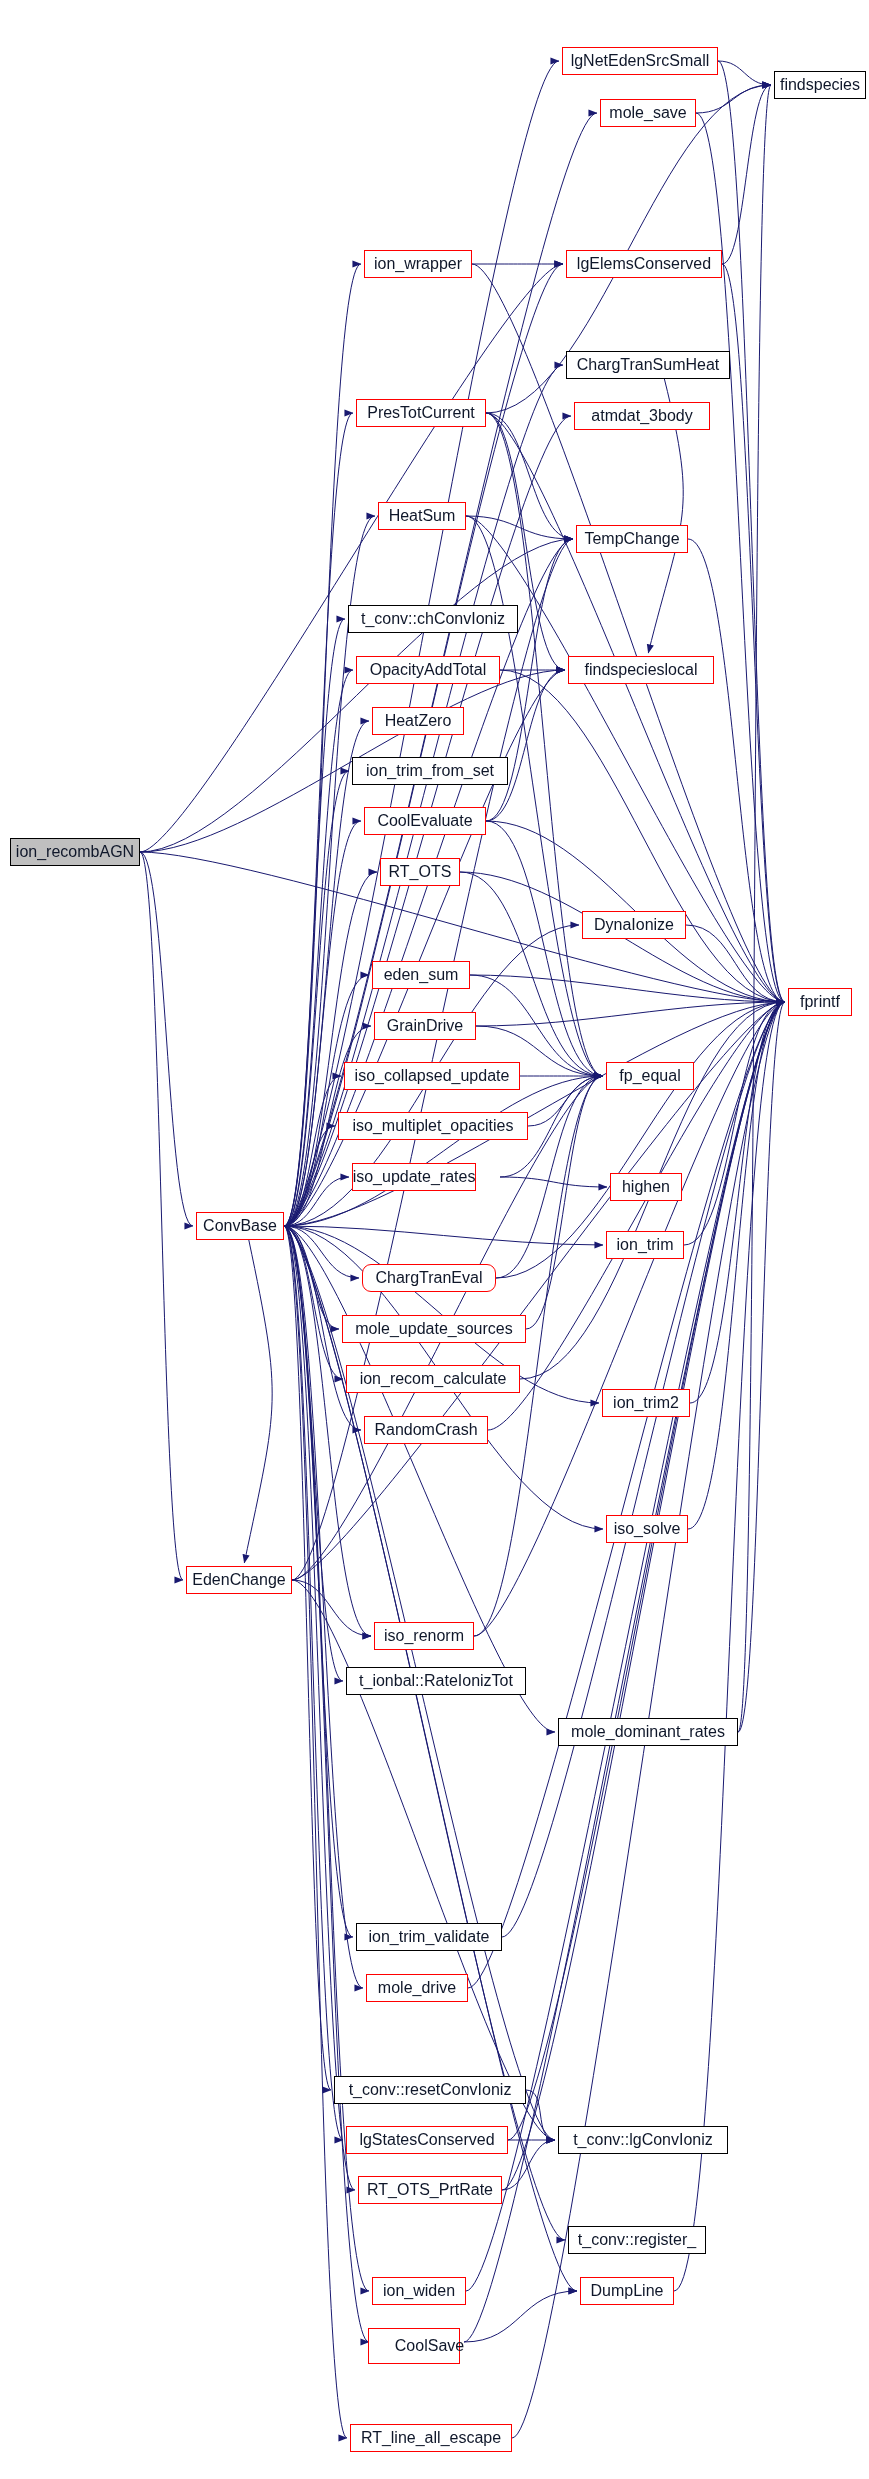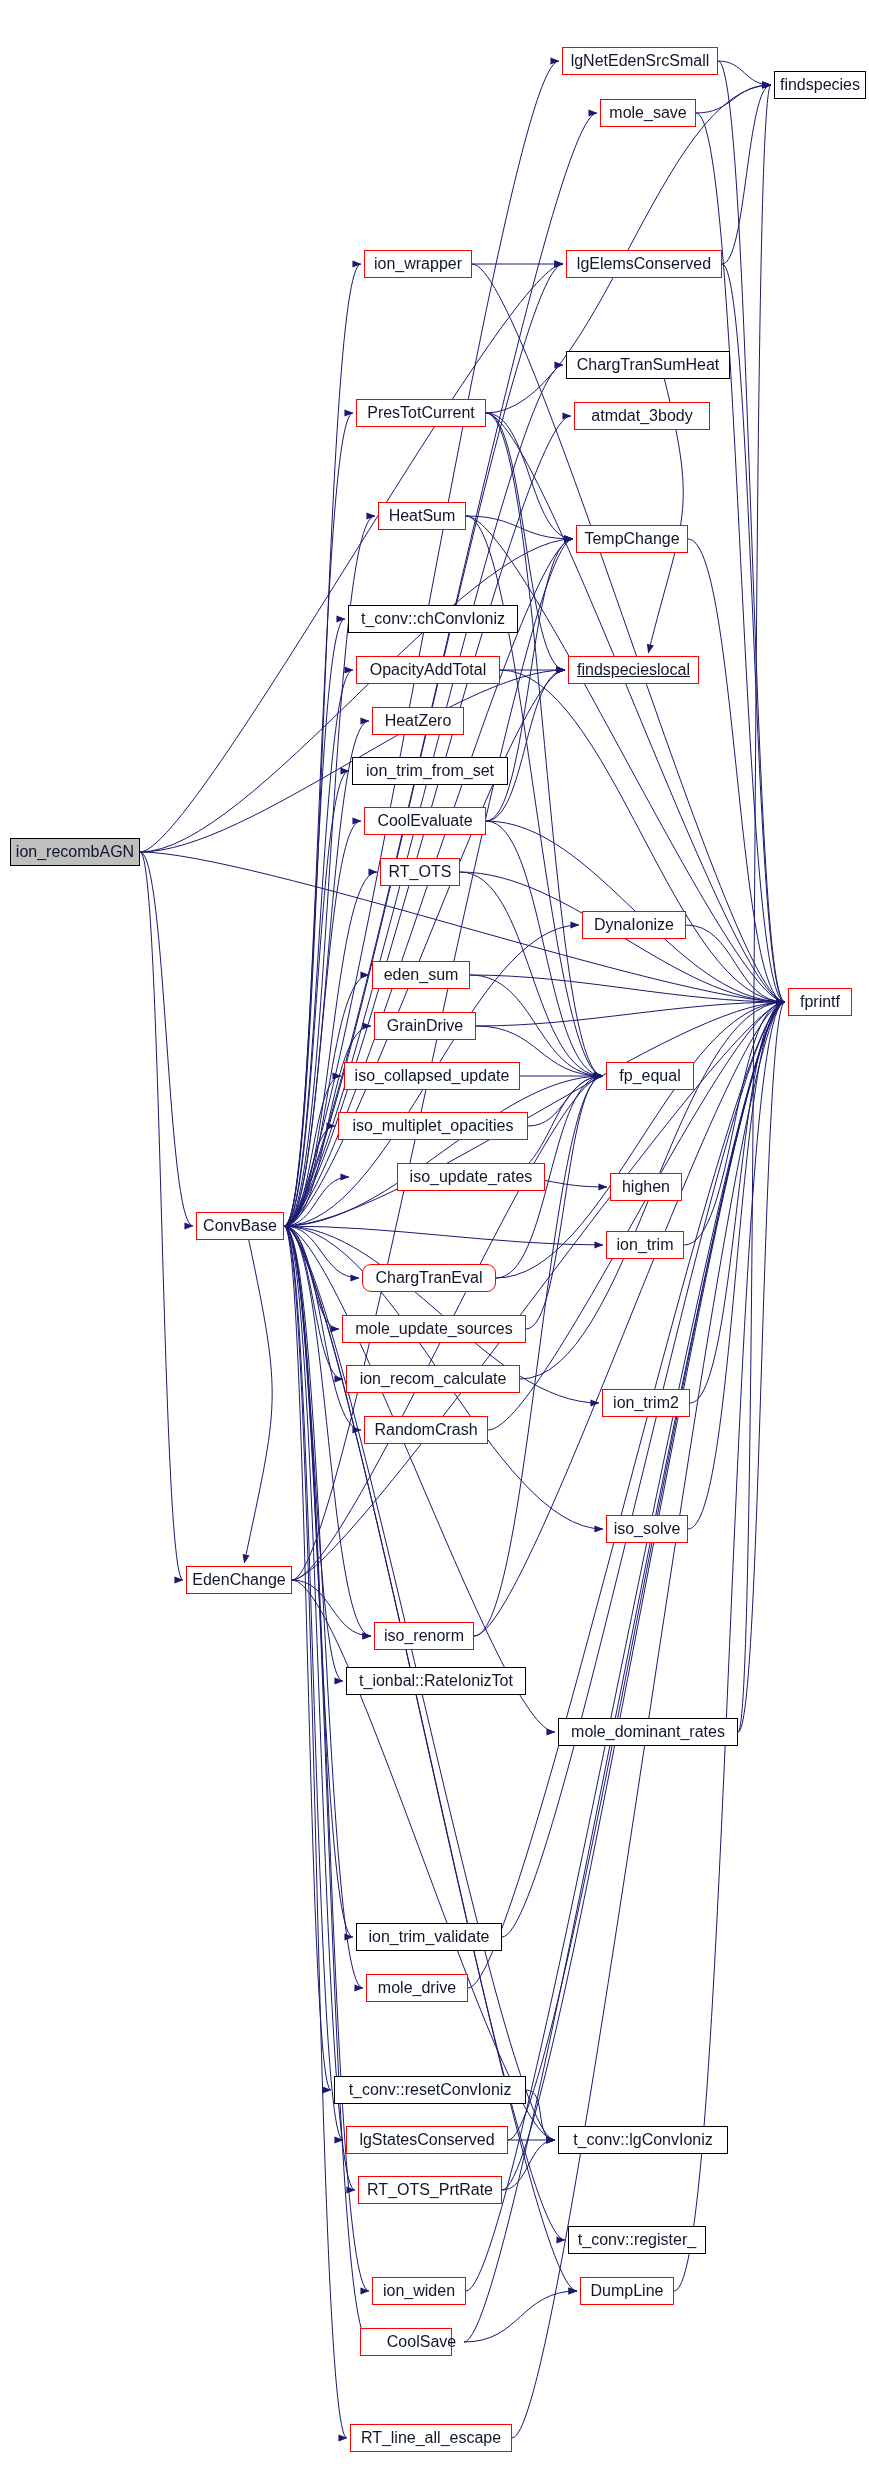--- a/index.html
+++ b/index.html
@@ -153,42 +153,42 @@
       <div class="node normal" style="left: 348px; top: 605px; width: 170px; height: 28px;">t_conv::chConvIoniz</div>
       <div class="node truncated" style="left: 356px; top: 656px; width: 144px; height: 28px;">OpacityAddTotal</div>
       <div class="node truncated" style="left: 372px; top: 707px; width: 92px; height: 28px;">HeatZero</div>
       <div class="node normal" style="left: 352px; top: 757px; width: 156px; height: 28px;">ion_trim_from_set</div>
       <div class="node truncated" style="left: 364px; top: 807px; width: 122px; height: 28px;">CoolEvaluate</div>
       <div class="node truncated" style="left: 380px; top: 858px; width: 80px; height: 28px;">RT_OTS</div>
       <div class="node truncated" style="left: 372px; top: 961px; width: 98px; height: 28px;">eden_sum</div>
       <div class="node truncated" style="left: 374px; top: 1012px; width: 102px; height: 28px;">GrainDrive</div>
       <div class="node truncated" style="left: 344px; top: 1062px; width: 176px; height: 28px;">iso_collapsed_update</div>
       <div class="node truncated" style="left: 338px; top: 1112px; width: 190px; height: 28px;">iso_multiplet_opacities</div>
-      <div class="node truncated" style="left: 352px; top: 1163px; width: 148px; height: 28px; margin-left: 45px;">iso_update_rates</div>
+      <div class="node truncated" style="left: 352px; top: 1163px; width: 124px; height: 28px;">iso_update_rates</div>
       <div class="node truncated" style="left: 362px; top: 1264px; width: 134px; height: 28px; border-radius: 9px;">ChargTranEval</div>
       <div class="node truncated" style="left: 342px; top: 1315px; width: 184px; height: 28px;">mole_update_sources</div>
       <div class="node truncated" style="left: 346px; top: 1365px; width: 174px; height: 28px;">ion_recom_calculate</div>
       <div class="node truncated" style="left: 364px; top: 1416px; width: 124px; height: 28px;">RandomCrash</div>
       <div class="node truncated" style="left: 374px; top: 1622px; width: 100px; height: 28px;">iso_renorm</div>
       <div class="node normal" style="left: 346px; top: 1667px; width: 180px; height: 28px;">t_ionbal::RateIonizTot</div>
       <div class="node normal" style="left: 356px; top: 1923px; width: 146px; height: 28px;">ion_trim_validate</div>
       <div class="node truncated" style="left: 366px; top: 1974px; width: 102px; height: 28px;">mole_drive</div>
       <div class="node normal" style="left: 334px; top: 2076px; width: 192px; height: 28px;">t_conv::resetConvIoniz</div>
       <div class="node truncated" style="left: 346px; top: 2126px; width: 162px; height: 28px;">lgStatesConserved</div>
       <div class="node truncated" style="left: 358px; top: 2176px; width: 144px; height: 28px;">RT_OTS_PrtRate</div>
       <div class="node truncated" style="left: 372px; top: 2277px; width: 94px; height: 28px;">ion_widen</div>
-      <div class="node truncated" style="left: 360px; top: 2328px; width: 92px; height: 28px; padding-left: 35px;">CoolSave</div>
+      <div class="node truncated" style="left: 368px; top: 2328px; width: 92px; height: 36px; padding-left: 35px;">CoolSave</div>
       <div class="node truncated" style="left: 350px; top: 2424px; width: 162px; height: 28px;">RT_line_all_escape</div>
       <div class="node truncated" style="left: 562px; top: 47px; width: 156px; height: 28px;">lgNetEdenSrcSmall</div>
       <div class="node truncated" style="left: 600px; top: 99px; width: 96px; height: 28px;">mole_save</div>
       <div class="node truncated" style="left: 566px; top: 250px; width: 156px; height: 28px;">lgElemsConserved</div>
       <div class="node normal" style="left: 566px; top: 351px; width: 164px; height: 28px;">ChargTranSumHeat</div>
       <div class="node truncated" style="left: 574px; top: 402px; width: 136px; height: 28px;">atmdat_3body</div>
       <div class="node truncated" style="left: 576px; top: 525px; width: 112px; height: 28px;">TempChange</div>
-      <div class="node truncated" style="left: 568px; top: 656px; width: 131px; height: 28px; text-decoration: underline;">findspecieslocal</div>
+      <div class="node truncated" style="left: 568px; top: 656px; width: 146px; height: 28px;">findspecieslocal</div>
       <div class="node truncated" style="left: 582px; top: 911px; width: 104px; height: 28px;">DynaIonize</div>
       <div class="node truncated" style="left: 606px; top: 1062px; width: 88px; height: 28px;">fp_equal</div>
       <div class="node truncated" style="left: 610px; top: 1173px; width: 72px; height: 28px;">highen</div>
       <div class="node truncated" style="left: 606px; top: 1231px; width: 78px; height: 28px;">ion_trim</div>
       <div class="node truncated" style="left: 602px; top: 1389px; width: 88px; height: 28px;">ion_trim2</div>
       <div class="node truncated" style="left: 606px; top: 1515px; width: 82px; height: 28px;">iso_solve</div>
       <div class="node normal" style="left: 558px; top: 1718px; width: 180px; height: 28px;">mole_dominant_rates</div>
       <div class="node normal" style="left: 558px; top: 2126px; width: 170px; height: 28px;">t_conv::lgConvIoniz</div>
       <div class="node normal" style="left: 568px; top: 2226px; width: 138px; height: 28px;">t_conv::register_</div>
       <div class="node truncated" style="left: 580px; top: 2277px; width: 94px; height: 28px;">DumpLine</div>

